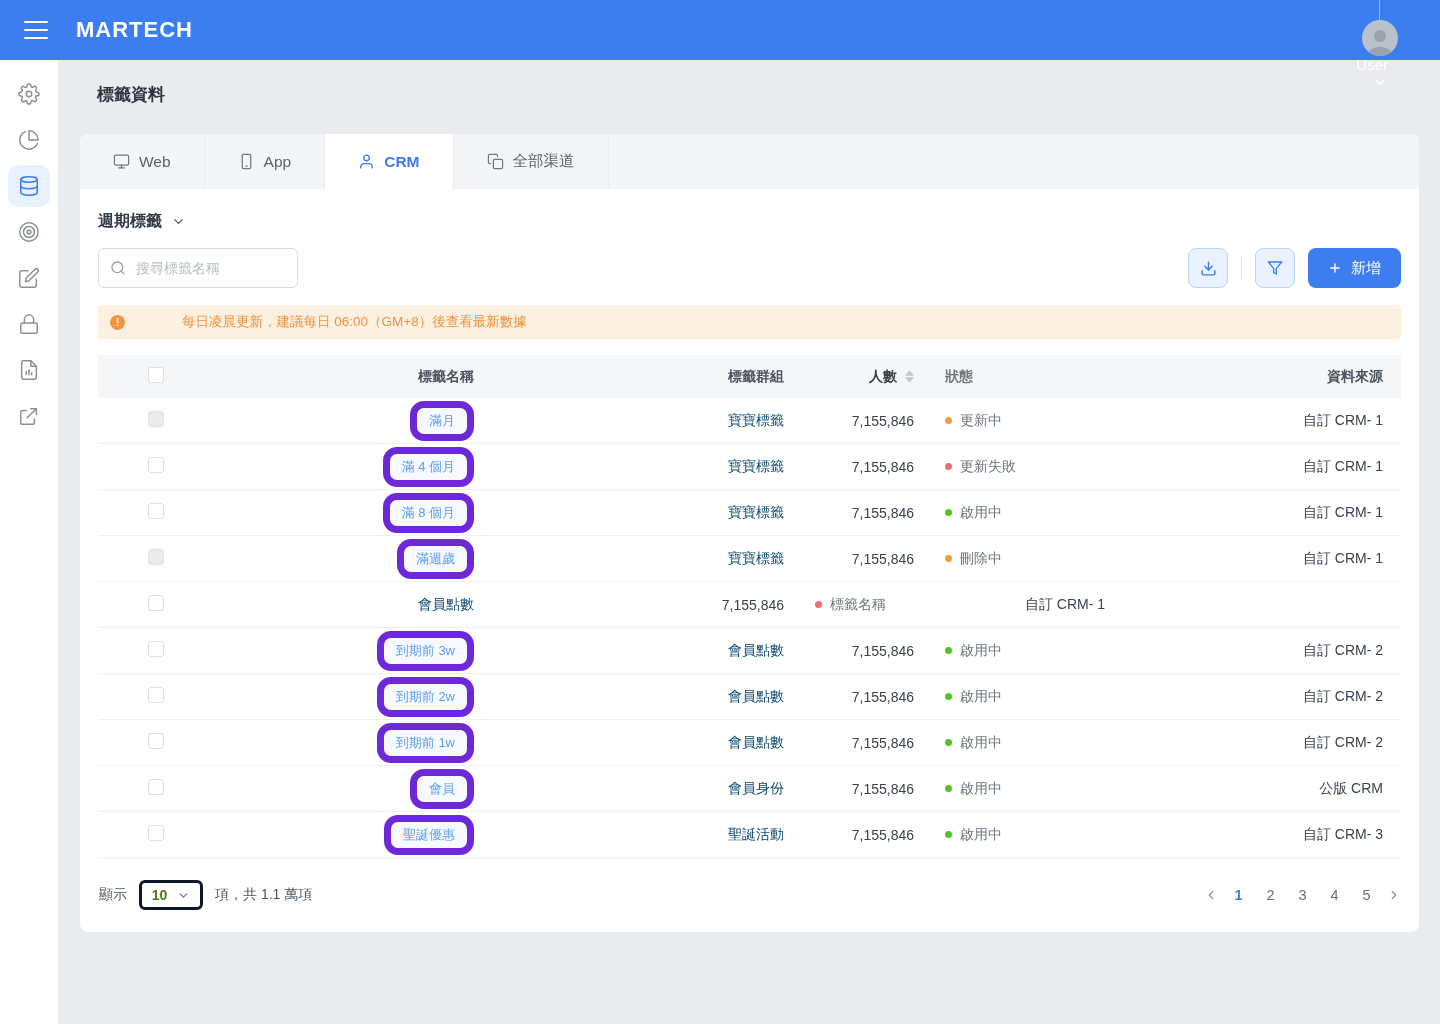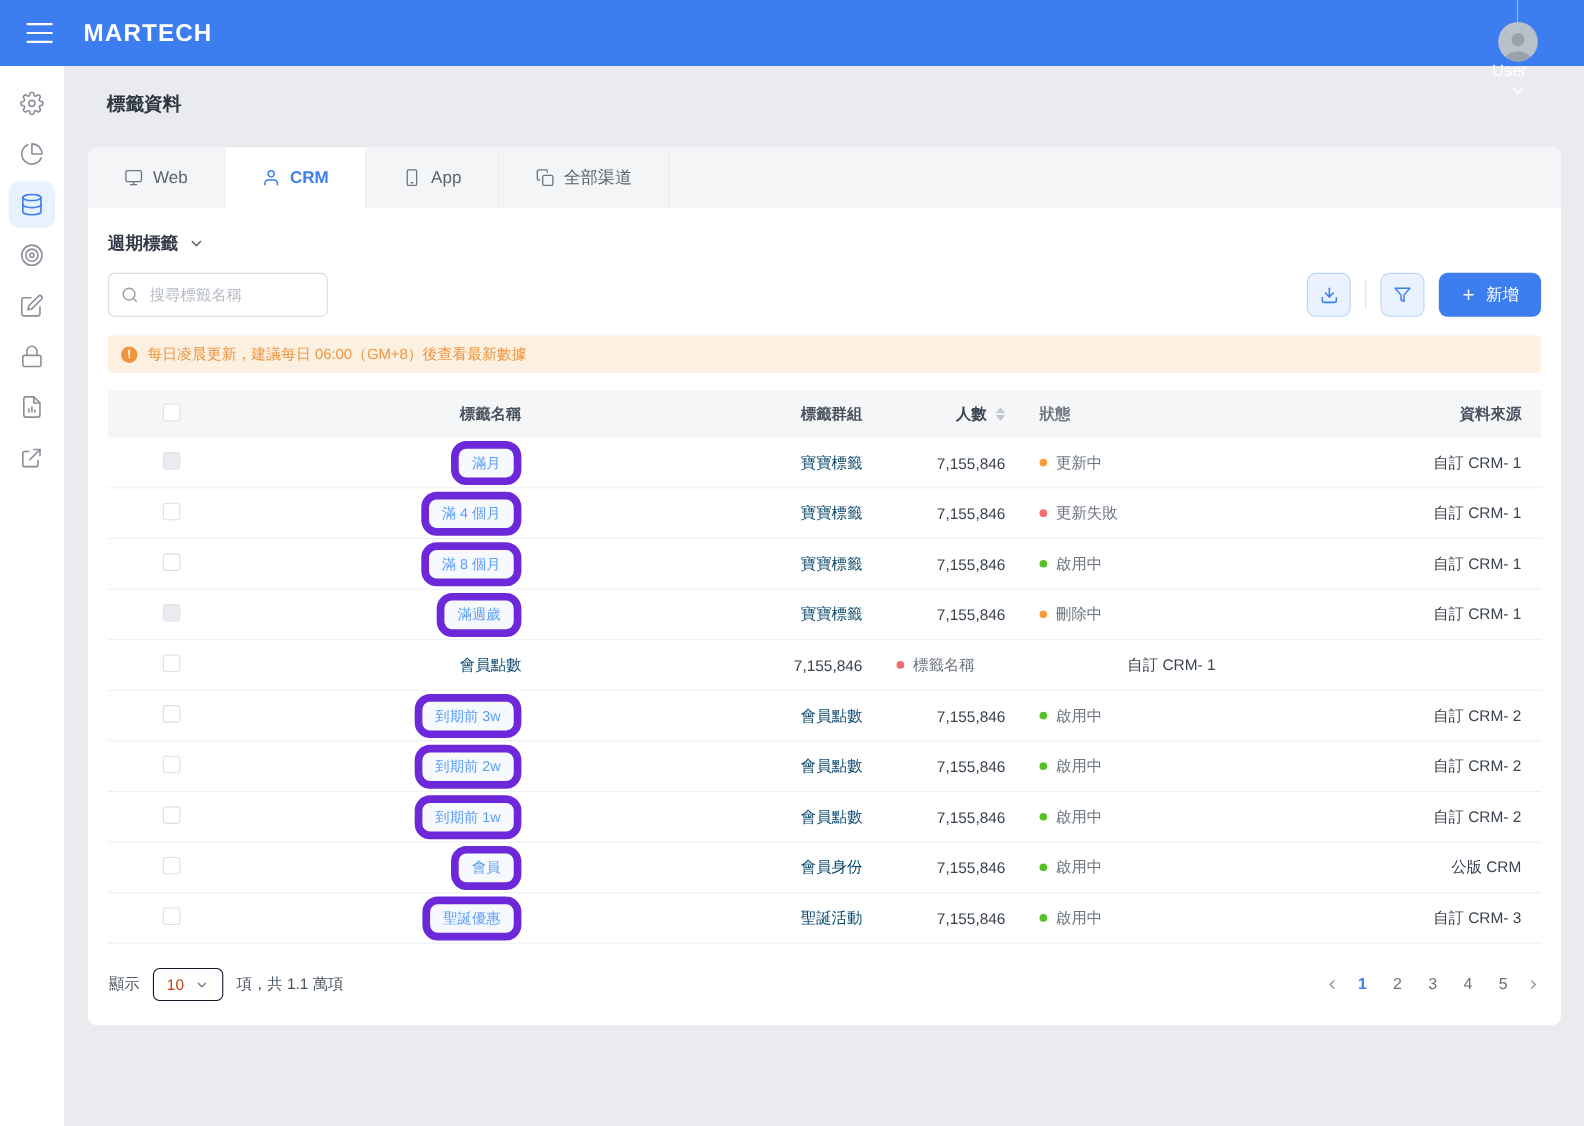--- a/index.html
+++ b/index.html
@@ -84,21 +84,21 @@
   
   .notice {
     margin-top:17px; height:34px; background:#FCF0E1; border-radius:4px;
     display:flex; align-items:center; gap:9px; padding:0 12px;
   }
   .notice .nicon {
     width:15px; height:15px; border-radius:50%; background:#EF9440; color:#fff;
     font-size:11px; font-weight:700; display:flex; align-items:center; justify-content:center; flex:none;
     line-height:1;
   }
-  .notice .ntext { font-size:13.5px; color:#EF9440; }
+  .notice .ntext { font-size:13.5px; color:#EF9440;margin-left:48px; }
 
   
   .table { margin-top:16px; }
   .thead, .trow {
     display:grid; grid-template-columns:48px 310px 310px 130px 191px 1fr;
     align-items:center; padding:0 18px;text-align:right;
   }
   .thead { height:43px; background:#F5F6F8; font-size:14px; font-weight:700; color:#49525F; }
   .trow { height:46px; border-bottom:1px solid #EFF0F2; font-size:14px; }
   .checkbox {
@@ -117,22 +117,22 @@
   .c-source { color:#39424E; }
   .tag-pill {
     display:inline-block; padding:4px 12px; border:7px solid #6d28d9; background:#F6FAFF;
     color:#5C9DF7; font-size:13px; border-radius:14px; cursor:pointer; white-space:nowrap;
   }
 
   
   .table-footer { height:74px; display:flex; align-items:center; justify-content:space-between; padding-left:1px; }
   .pagesize-wrap { display:flex; align-items:center; font-size:14px; color:#4A5460; }
   .pagesize {
-    margin:0 12px; width:64px; height:30px; border:1px solid #0f172a; border-radius:6px;
-    display:flex; align-items:center; justify-content:center; gap:10px; cursor:pointer; color:#c2410c;
+    margin:0 12px; width:64px; height:30px; border:3px solid #0f172a; border-radius:6px;
+    display:flex; align-items:center; justify-content:center; gap:10px; cursor:pointer; color:#4d7c0f;font-weight:bold;
   }
   .pagesize .pchev { color:#707883; }
   .pagination { display:flex; align-items:center; gap:9px; font-size:14.5px; color:#69707A; }
   .page { min-width:23px; text-align:center; cursor:pointer; }
   .page.active { color:#3C7DF0; font-weight:700; }
   .pag-arrow { color:#8A9099; cursor:pointer; display:flex; align-items:center; }
 </style>
 </head>
 <body>
 
@@ -234,37 +234,37 @@
         <div class="tab">
           <span class="ticon">
               <svg width="17" height="17" viewBox="0 0 24 24" fill="none" stroke="currentColor" stroke-width="1.7" stroke-linecap="round" stroke-linejoin="round">
                 <rect x="2" y="3" width="20" height="14" rx="2"></rect>
                 <line x1="8" y1="21" x2="16" y2="21"></line>
                 <line x1="12" y1="17" x2="12" y2="21"></line>
               </svg>
             </span>
           <span>Web</span>
         </div>
+        <div class="tab">
+          <span class="ticon">
+              <svg width="17" height="17" viewBox="0 0 24 24" fill="none" stroke="currentColor" stroke-width="1.7" stroke-linecap="round" stroke-linejoin="round">
+                <rect x="6" y="2" width="12" height="20" rx="2"></rect>
+                <line x1="11" y1="18.5" x2="13" y2="18.5"></line>
+              </svg>
+            </span>
+          <span>App</span>
+        </div>
         <div class="tab active">
           <span class="ticon">
               <svg width="17" height="17" viewBox="0 0 24 24" fill="none" stroke="currentColor" stroke-width="1.9" stroke-linecap="round" stroke-linejoin="round">
                 <path d="M20 21v-2a4 4 0 0 0-4-4H8a4 4 0 0 0-4 4v2"></path>
                 <circle cx="12" cy="7" r="4"></circle>
               </svg>
             </span>
           <span>CRM</span>
-        </div>
-        <div class="tab">
-          <span class="ticon">
-              <svg width="17" height="17" viewBox="0 0 24 24" fill="none" stroke="currentColor" stroke-width="1.7" stroke-linecap="round" stroke-linejoin="round">
-                <rect x="6" y="2" width="12" height="20" rx="2"></rect>
-                <line x1="11" y1="18.5" x2="13" y2="18.5"></line>
-              </svg>
-            </span>
-          <span>App</span>
         </div>
         <div class="tab">
           <span class="ticon">
               <svg width="17" height="17" viewBox="0 0 24 24" fill="none" stroke="currentColor" stroke-width="1.7" stroke-linecap="round" stroke-linejoin="round">
                 <rect x="9" y="9" width="13" height="13" rx="2"></rect>
                 <path d="M5 15H4a2 2 0 0 1-2-2V4a2 2 0 0 1 2-2h9a2 2 0 0 1 2 2v1"></path>
               </svg>
             </span>
           <span>全部渠道</span>
         </div>

